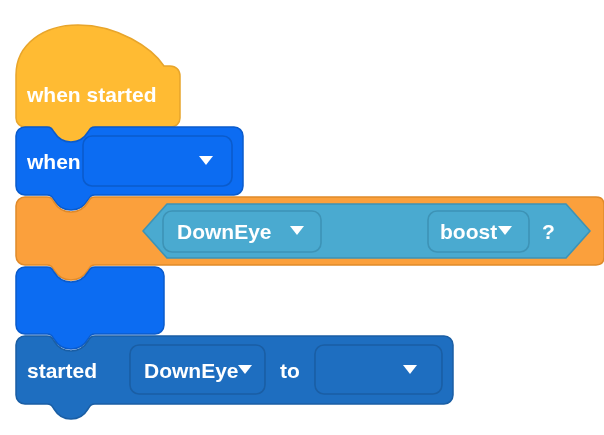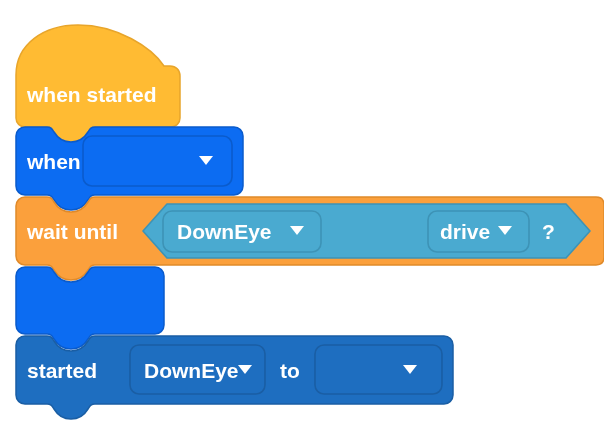--- a/index.html
+++ b/index.html
@@ -176,27 +176,26 @@
     <rect x="130" y="345" width="135" height="49" rx="9" ry="9" fill="#1E6EC0" stroke="#1A5EA4" stroke-width="1.6"></rect>
 
     <rect x="315" y="345" width="127" height="49" rx="9" ry="9" fill="#1E6EC0" stroke="#1A5EA4" stroke-width="1.6"></rect>
   </svg>
 
   <span class="txt lbl" style="left:27px; top:84px;">when started</span>
 
   <span class="txt lbl" style="left:27px; top:151px;">when</span>
   <span class="arrow" style="left:199px; top:156px;"></span>
 
-  <span class="txt lbl" style="left:27px; top:221px;">wait until</span>
 
   <span class="txt fld" style="left:177px; top:221px;">DownEye</span>
   <span class="arrow" style="left:290px; top:226px;"></span>
 
 
-  <span class="txt fld" style="left:440px; top:221px;">drive</span>
+  <span class="txt fld" style="left:440px; top:221px;">boost</span>
   <span class="arrow" style="left:498px; top:226px;"></span>
 
   <span class="txt qmark" style="left:542px; top:221px;">?</span>
 
 
   <span class="txt lbl" style="left:27px; top:360px;">started</span>
   <span class="txt fld" style="left:144px; top:360px;">DownEye</span>
   <span class="arrow" style="left:238px; top:365px;"></span>
 
   <span class="txt lbl" style="left:280px; top:360px;">to</span>

